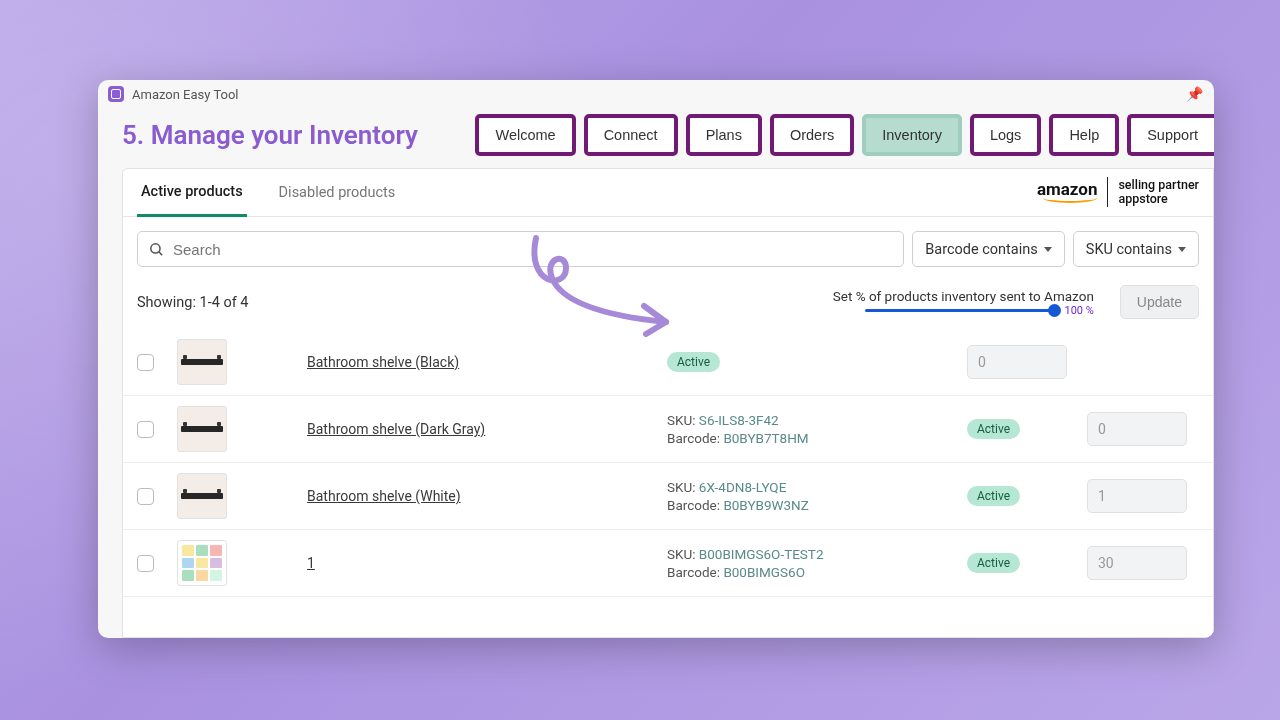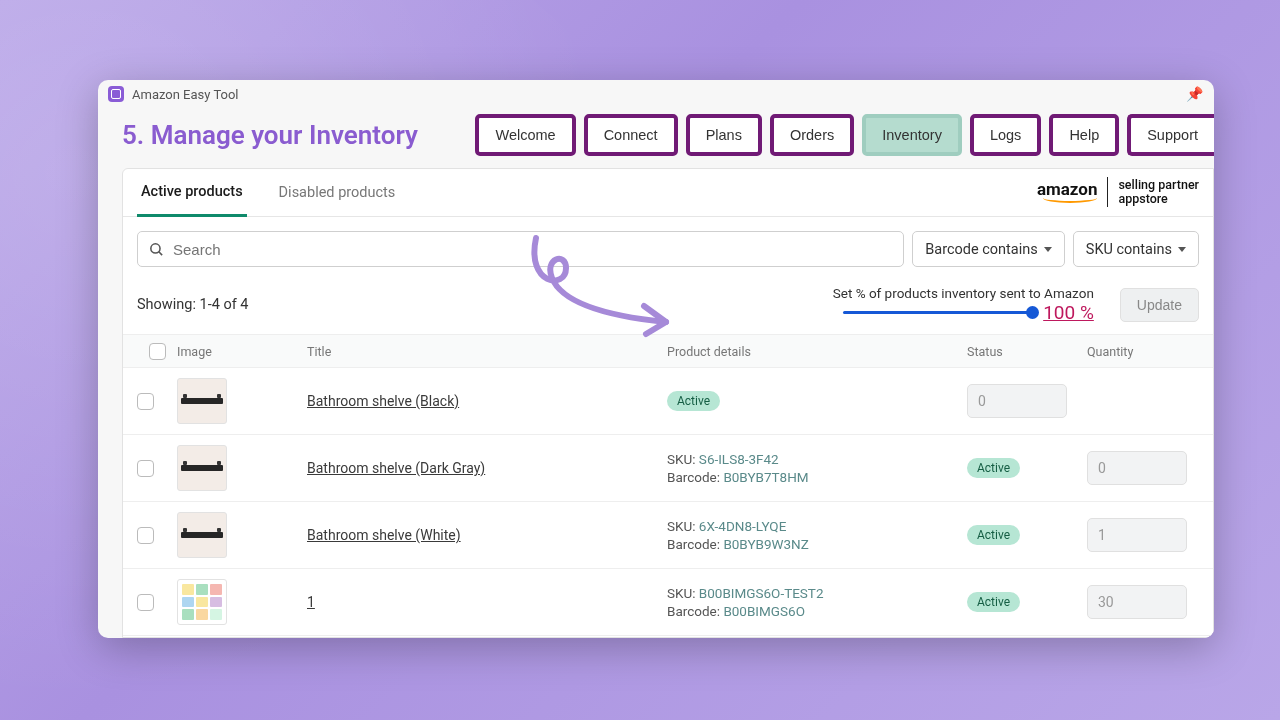--- a/index.html
+++ b/index.html
@@ -61,21 +61,21 @@
   .searchbox input{ border:none; outline:none; flex:1; font-size:15px; color:#333; background:transparent;}
   .filterbtn { display:flex; align-items:center; gap:6px; border:1px solid #cfcfcf; border-radius:5px; height:36px; padding:0 12px; font-size:14.5px; color:#333; background:#fff; cursor:pointer;}
   .caret { width:0; height:0; border-left:4px solid transparent; border-right:4px solid transparent; border-top:5px solid #555;}
   .controlsrow { display:flex; align-items:center; padding:4px 14px 10px 14px; font-size:14.5px; color:#333;}
   .sliderwrap { margin-left:auto; display:flex; align-items:center; gap:12px;}
   .sliderlabel { font-size:13.5px; color:#333; margin-bottom:0;}
   .slidergroup { display:flex; flex-direction:column; align-items:flex-end; }
   .sliderline { display:flex; align-items:center; gap:10px;}
   .slider { width:190px; height:3px; background:#1558d6; position:relative; border-radius:2px;}
   .slider .knob{ position:absolute; right:-6px; top:-5px; width:13px; height:13px; background:#1558d6; border-radius:50%;}
-  .pct { font-size:19px; color:#be185d;text-decoration:underline;}
+  .pct { font-size:11px; color:#6d28d9;}
   .updatebtn { background:#eef0f1; border:1px solid #e0e0e0; color:#888; border-radius:5px; padding:8px 16px; font-size:14px; margin-left:14px;}
   .thead { display:grid; grid-template-columns:40px 130px 360px 300px 120px 130px; align-items:center; background:#f9fafa; border-top:1px solid #eee; border-bottom:1px solid #eee; height:34px; font-size:12.5px; color:#777; padding:0 14px;}
   .thead .th:first-child{display:flex;justify-content:center;}
   .tbody .row { display:grid; grid-template-columns:40px 130px 360px 300px 120px 130px; align-items:center; border-bottom:1px solid #eee; height:67px; padding:0 14px; font-size:14px;}
   .chk { width:17px; height:17px; border:1.5px solid #bbb; border-radius:4px; background:#fff; cursor:pointer;}
   .thumb { width:50px; height:46px; border:1px solid #e2e2e2; border-radius:3px; background:#f3ece7; display:flex; align-items:center; justify-content:center; overflow:hidden;}
   .thumb .shelf{ width:42px; height:6px; background:#262626; border-radius:1px; position:relative;}
   .thumb .shelf::before,.thumb .shelf::after{content:"";position:absolute;top:-4px;width:4px;height:4px;background:#333;border-radius:1px;}
   .thumb .shelf::before{left:2px;} .thumb .shelf::after{right:2px;}
   .thumb.sticky{ background:#fff; }
@@ -157,30 +157,20 @@
               <div class="slider">
                   <div class="knob"></div>
                 </div>
               <span class="pct">100 %</span>
             </div>
           </div>
           <button class="updatebtn">Update</button>
         </div>
       </div>
 
-      <div class="thead">
-        <div class="th">
-            <div class="chk"></div>
-          </div>
-        <div class="th">Image</div>
-        <div class="th">Title</div>
-        <div class="th">Product details</div>
-        <div class="th">Status</div>
-        <div class="th">Quantity</div>
-      </div>
 
       <div class="tbody" id="tbody">
           <div class="row">
             <div>
               <div class="chk"></div>
             </div>
             <div>
               <div class="thumb">
                 <div class="shelf"></div>
               </div>

